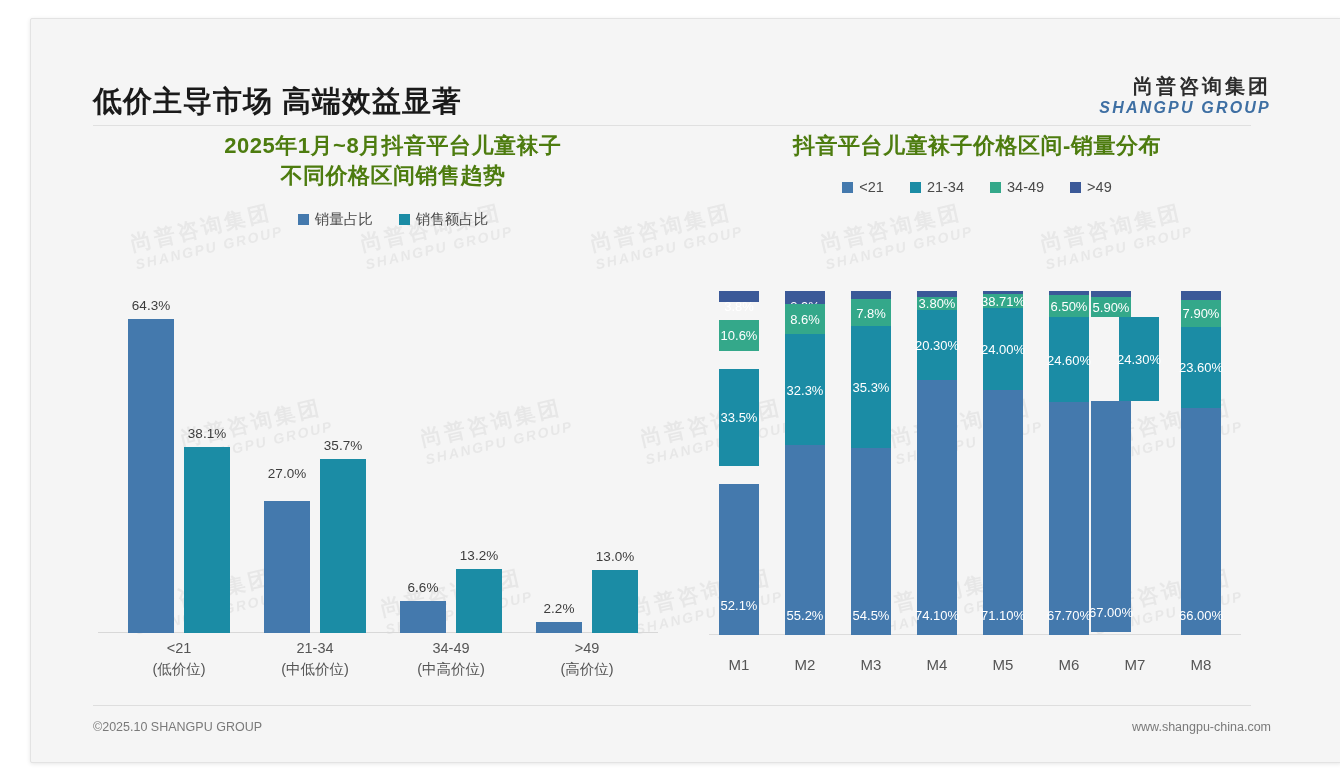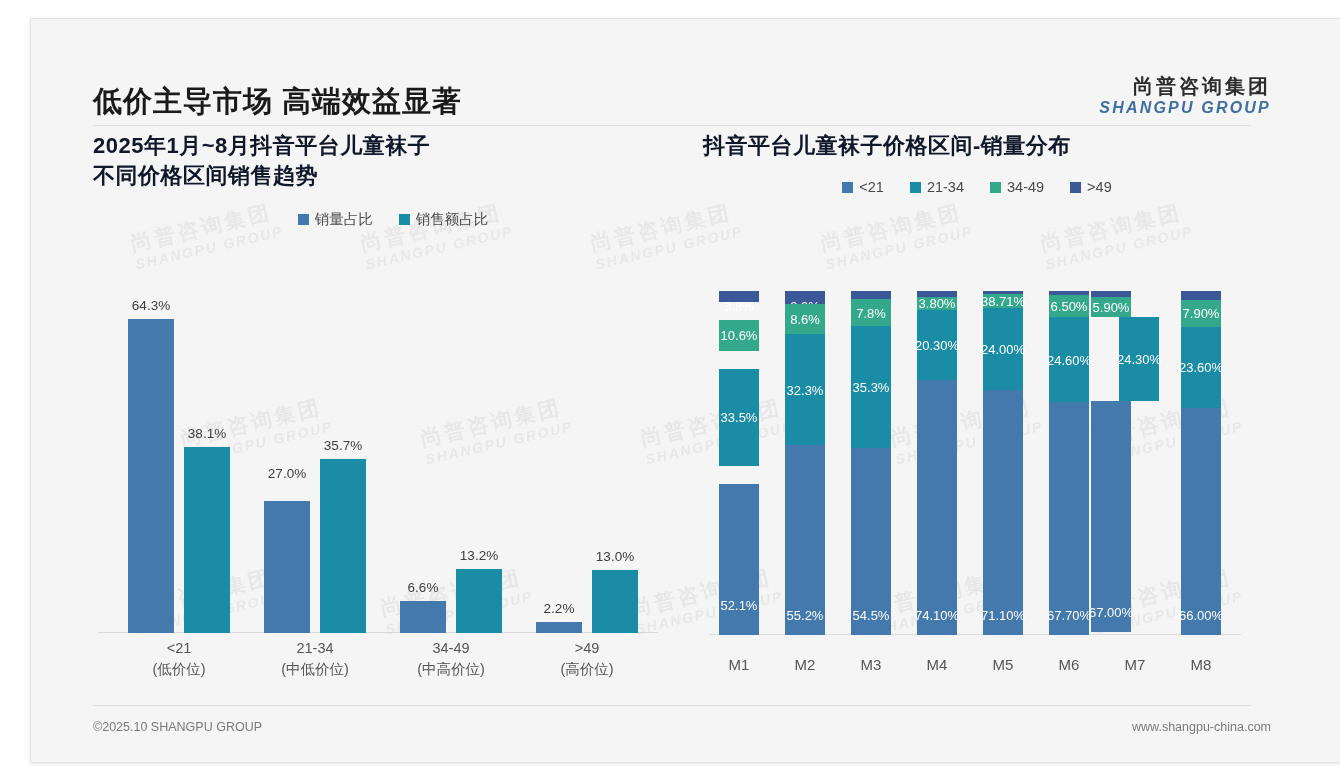--- a/index.html
+++ b/index.html
@@ -52,22 +52,22 @@
   }
   .wm .c { font-size: 21px; letter-spacing: 3px; }
   .wm .e { font-size: 14px; letter-spacing: 2px; font-style: italic; }
 
   
   .panel { position: absolute; top: 112px; height: 580px; }
   #panel-left  { left: 62px;  width: 600px; }
   #panel-right { left: 672px; width: 548px; }
 
   .chart-title {
-    text-align: left; font-size: 22px; font-weight: bold;
-    color: #0f172a; line-height: 1.38; letter-spacing: .5px;
+    text-align: center; font-size: 22px; font-weight: bold;
+    color: #4d7c0f; line-height: 1.38; letter-spacing: .5px;
   }
 
   .legend {
     display: flex; justify-content: center; align-items: center;
     margin-top: 18px; gap: 26px;
   }
   .legend-item { display: flex; align-items: center; gap: 6px; }
   .legend-swatch { width: 11px; height: 11px; display: inline-block; }
   .legend-label { font-size: 14.5px; color: #4a4a4a; }
 

